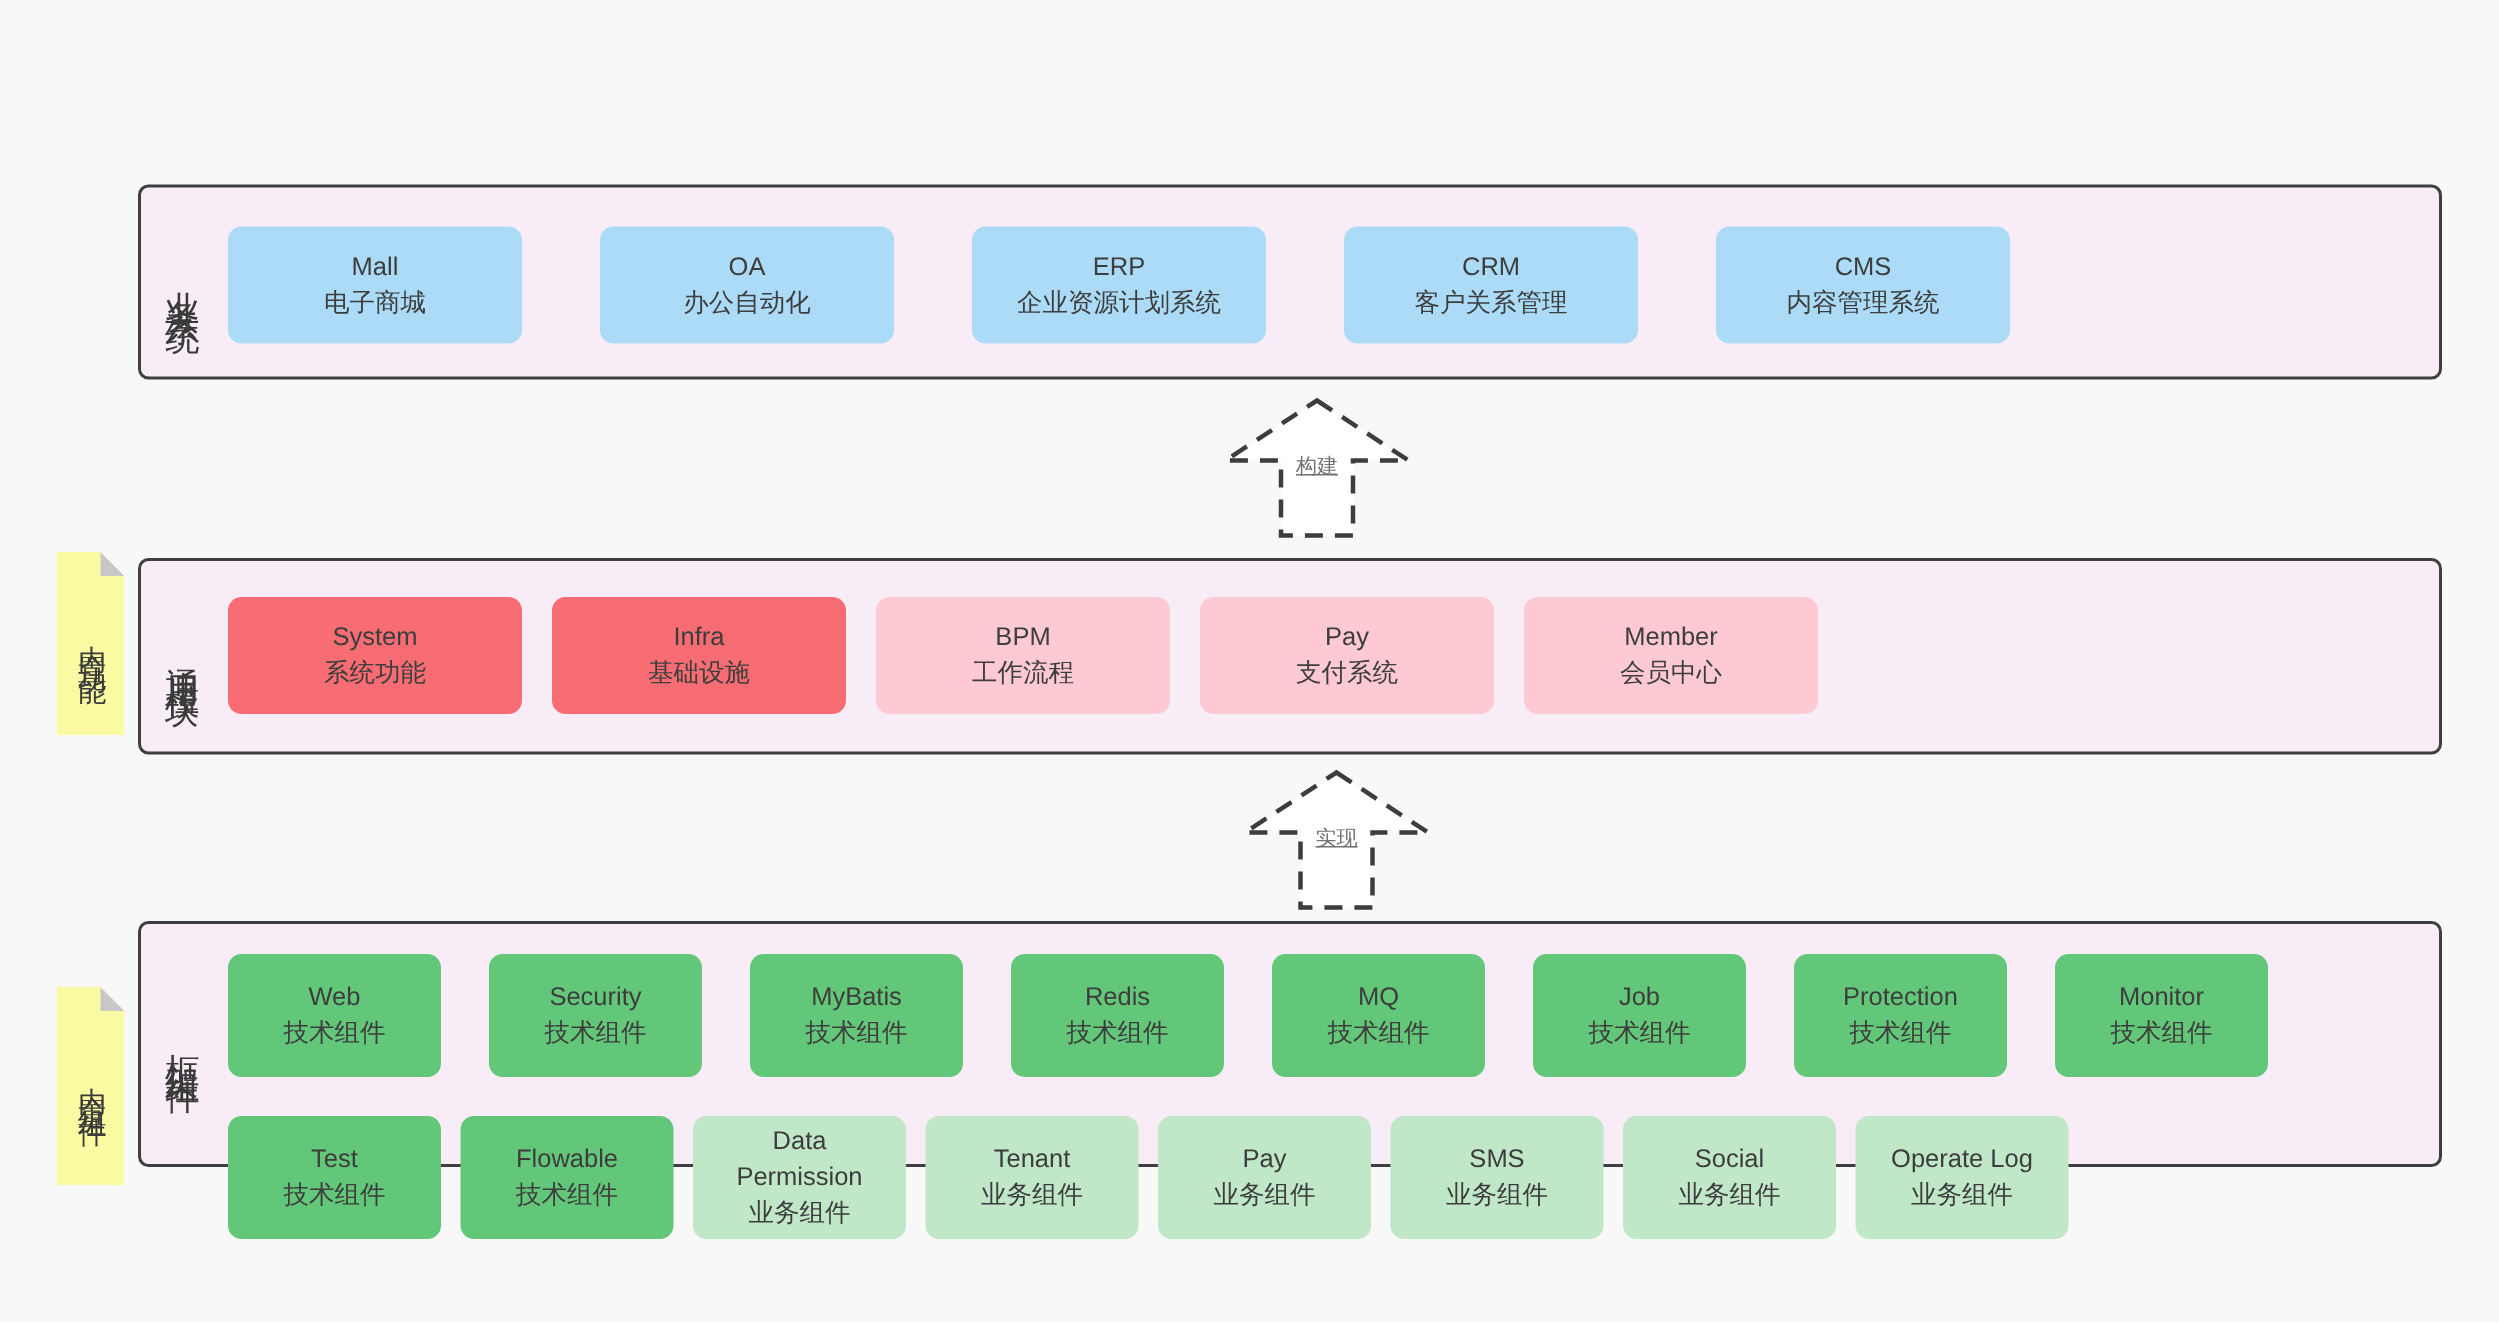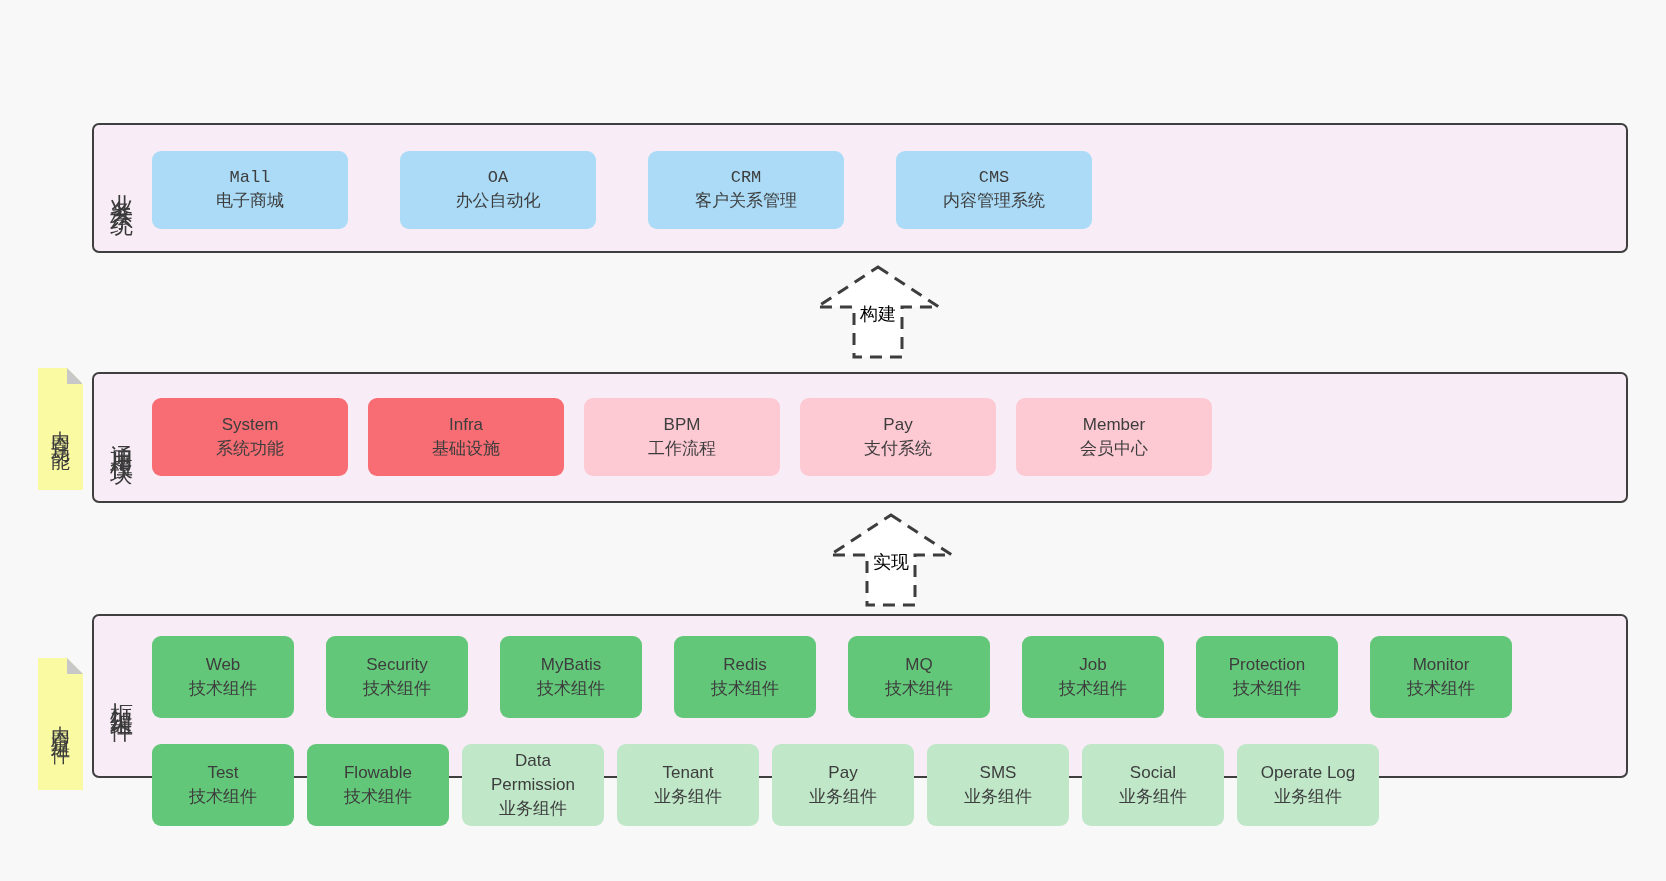--- a/index.html
+++ b/index.html
@@ -46,33 +46,33 @@
     align-items:center; justify-content:center;
     text-align:center;
     line-height: 1.42;
     font-size: 17px;
     padding: 0 12px;
     box-sizing: border-box;
   }
   .box-lg { width:196px; height:78px; }
   .box-sm { width:142px; height:82px; }
 
-  .blue   { background: var(--blue, #abdbf6); font-family: Liberation Mono, monospace; }
+  .blue   { background: var(--blue, #abdbf6); }
   .red    { background: var(--red, #f76d73); }
   .pink   { background: var(--pink, #fdc9d3); align-items: center; }
   .green  { background: var(--green, #63c779); }
   .lgreen { background: var(--light-green, #bfe7c8); }
 
   
   .arrow { position:absolute; }
   #arrow-1 { left:813px; top:263px; }
   #arrow-2 { left:826px; top:511px; }
   .arrow-label {
     position:absolute; width:130px; text-align:center;
-    font-size:18px; color:#000000;
+    font-size:14px; color:#737373;text-decoration:underline;
   }
   #arrow-label-1 { left:813px; top:302px; }
   #arrow-label-2 { left:826px; top:550px; }
 
   
   .sticky {
     position:absolute; left:38px; width:45px;
     background: var(--sticky-yellow, #fafaa3);
     clip-path: polygon(0 0, calc(100% - 16px) 0, 100% 16px, 100% 100%, 0 100%);
     display:flex; align-items:center; justify-content:center;
@@ -97,20 +97,24 @@
   <section class="panel" id="panel-business">
     <div class="v-label">业务系统</div>
     <div class="box-row">
       <div class="box box-lg blue">
         <span class="en">Mall</span>
         <span class="zh">电子商城</span>
       </div>
       <div class="box box-lg blue">
         <span class="en">OA</span>
         <span class="zh">办公自动化</span>
+      </div>
+      <div class="box box-lg blue">
+        <span class="en">ERP</span>
+        <span class="zh">企业资源计划系统</span>
       </div>
       <div class="box box-lg blue">
         <span class="en">CRM</span>
         <span class="zh">客户关系管理</span>
       </div>
       <div class="box box-lg blue">
         <span class="en">CMS</span>
         <span class="zh">内容管理系统</span>
       </div>
     </div>

